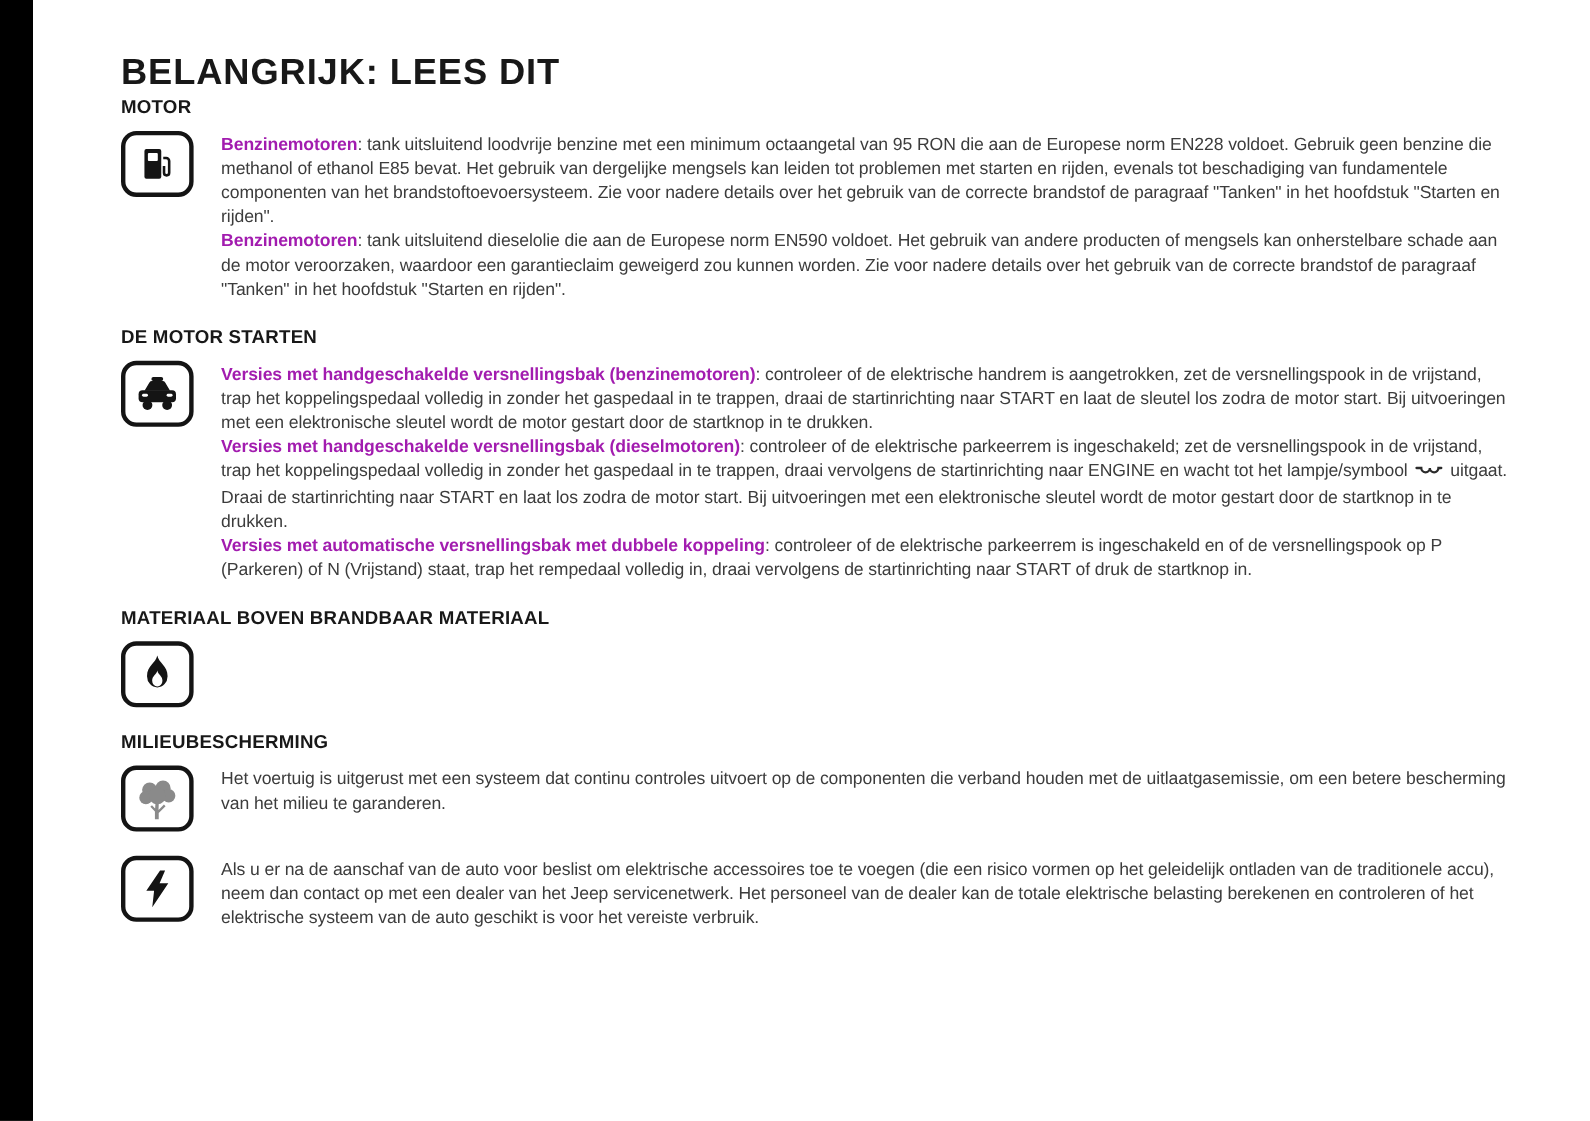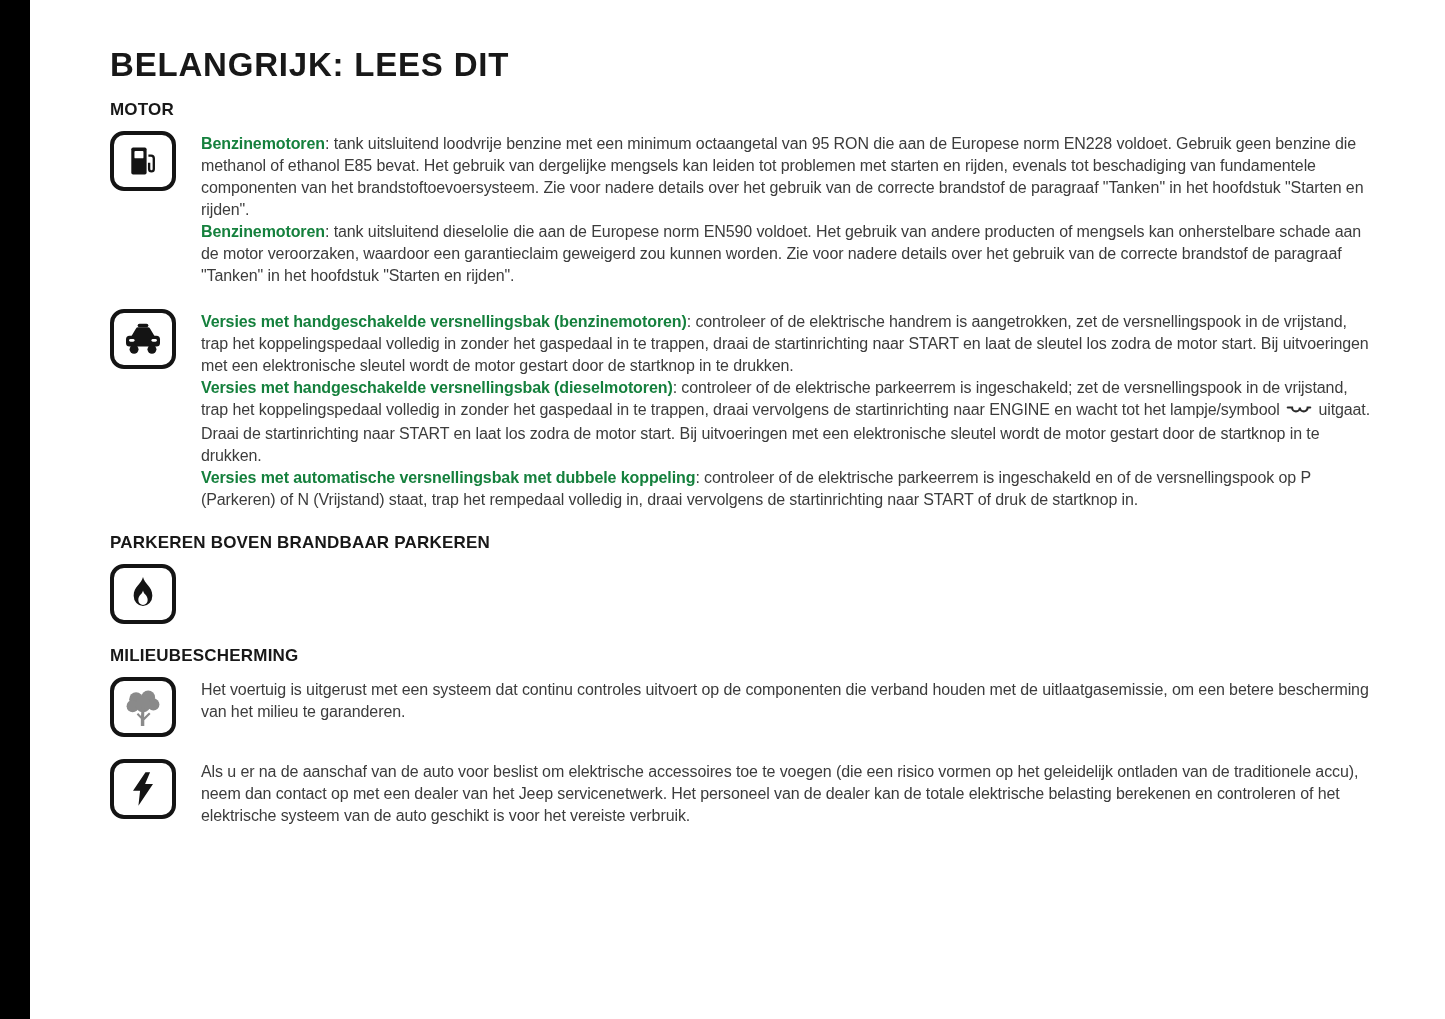--- a/index.html
+++ b/index.html
@@ -13,41 +13,41 @@
   .spine {
     position:absolute; left:0; top:0;
     width:30px; height:1019px;
     background:#000000;
   }
   .content {
     position:absolute; left:110px; top:46px; width:1262px;
   }
   h1 {
     font-size:33px; font-weight:800; color:#181818;
-    letter-spacing:0.8px; margin-bottom:16px;
+    letter-spacing:0.8px; margin-bottom:4px;
   }
   .section { margin-bottom:22px; }
   .section h2 {
     font-size:17px; font-weight:700; color:#181818;
     letter-spacing:0.2px; margin-bottom:11px;
   }
   .row { display:flex; align-items:flex-start; gap:25px; }
   .icon-box {
     flex:0 0 66px; width:66px; height:60px;
     border:4px solid #141414; border-radius:14px;
     display:flex; align-items:center; justify-content:center;
     background:#ffffff;
   }
   .text {
     flex:1; font-size:16px; line-height:22px;
     color:#3c3c3c; letter-spacing:-0.1px;
     padding-top:2px;
   }
   .text p { margin:0; }
-  .text b { font-weight:700; color:#15803d; }
+  .text b { font-weight:700; color:#a21caf; }
   .inline-icon { display:inline-block; vertical-align:-2px; margin:0 2px; }
   .inline-icon svg { width:26px; height:13px; display:inline-block; }
 </style>
 </head>
 <body>
 
 <div class="spine"></div>
 
 <div class="content">
   <h1>BELANGRIJK: LEES DIT</h1>
@@ -63,20 +63,21 @@
         </svg>
       </div>
       <div class="text">
         <p><b>Benzinemotoren</b><span>: tank uitsluitend loodvrije benzine met een minimum octaangetal van 95 RON die aan de Europese norm EN228 voldoet. Gebruik geen benzine die methanol of ethanol E85 bevat. Het gebruik van dergelijke mengsels kan leiden tot problemen met starten en rijden, evenals tot beschadiging van fundamentele componenten van het brandstoftoevoersysteem. Zie voor nadere details over het gebruik van de correcte brandstof de paragraaf "Tanken" in het hoofdstuk "Starten en rijden".</span></p>
         <p><b>Benzinemotoren</b><span>: tank uitsluitend dieselolie die aan de Europese norm EN590 voldoet. Het gebruik van andere producten of mengsels kan onherstelbare schade aan de motor veroorzaken, waardoor een garantieclaim geweigerd zou kunnen worden. Zie voor nadere details over het gebruik van de correcte brandstof de paragraaf "Tanken" in het hoofdstuk "Starten en rijden".</span></p>
       </div>
     </div>
   </section>
 
   <section class="section">
+    <h2>DE MOTOR STARTEN</h2>
     <div class="row">
       <div class="icon-box">
         <svg viewBox="0 0 46 38" width="42" height="34" aria-hidden="true">
           <rect x="17" y="2" width="12" height="4" rx="2" fill="#141414"></rect>
           <path d="M10 16 l5 -8.5 a3 3 0 0 1 2.6 -1.5 h10.8 a3 3 0 0 1 2.6 1.5 l5 8.5 z" fill="#141414"></path>
           <rect x="4" y="15.5" width="38" height="12" rx="4" fill="#141414"></rect>
           <rect x="7.5" y="19" width="6" height="3" rx="1.5" fill="#ffffff"></rect>
           <rect x="32.5" y="19" width="6" height="3" rx="1.5" fill="#ffffff"></rect>
           <circle cx="13" cy="30.5" r="5" fill="#141414"></circle>
           <circle cx="33" cy="30.5" r="5" fill="#141414"></circle>
@@ -86,21 +87,21 @@
         <p><b>Versies met handgeschakelde versnellingsbak (benzinemotoren)</b><span>: controleer of de elektrische handrem is aangetrokken, zet de versnellingspook in de vrijstand, trap het koppelingspedaal volledig in zonder het gaspedaal in te trappen, draai de startinrichting naar START en laat de sleutel los zodra de motor start. Bij uitvoeringen met een elektronische sleutel wordt de motor gestart door de startknop in te drukken.</span></p>
         <p><b>Versies met handgeschakelde versnellingsbak (dieselmotoren)</b><span>: controleer of de elektrische parkeerrem is ingeschakeld; zet de versnellingspook in de vrijstand, trap het koppelingspedaal volledig in zonder het gaspedaal in te trappen, draai vervolgens de startinrichting naar ENGINE en wacht tot het lampje/symbool </span><span class="inline-icon"><svg viewBox="0 0 30 15" aria-hidden="true">
                 <path d="M2 4 h5 a4.5 4.5 0 1 0 9 0 a4.5 4.5 0 1 0 9 0 h3" fill="none" stroke="#2b2b2b" stroke-width="2.4" stroke-linecap="round"></path>
               </svg></span><span> uitgaat. Draai de startinrichting naar START en laat los zodra de motor start. Bij uitvoeringen met een elektronische sleutel wordt de motor gestart door de startknop in te drukken.</span></p>
         <p><b>Versies met automatische versnellingsbak met dubbele koppeling</b><span>: controleer of de elektrische parkeerrem is ingeschakeld en of de versnellingspook op P (Parkeren) of N (Vrijstand) staat, trap het rempedaal volledig in, draai vervolgens de startinrichting naar START of druk de startknop in.</span></p>
       </div>
     </div>
   </section>
 
   <section class="section">
-    <h2>PARKEREN BOVEN BRANDBAAR PARKEREN</h2>
+    <h2>MATERIAAL BOVEN BRANDBAAR MATERIAAL</h2>
     <div class="row">
       <div class="icon-box">
         <svg viewBox="0 0 40 42" width="34" height="36" aria-hidden="true">
           <path d="M20 1 c1.5 8 11 11 11 22 a11 12 0 0 1 -22 0 c0 -11 9.5 -14 11 -22 z" fill="#141414"></path>
           <path d="M20 17 c0.8 4.5 5.5 5.5 5.5 11 a5.5 6 0 0 1 -11 0 c0 -5.5 4.7 -6.5 5.5 -11 z" fill="#ffffff"></path>
         </svg>
       </div>
     </div>
   </section>
 

